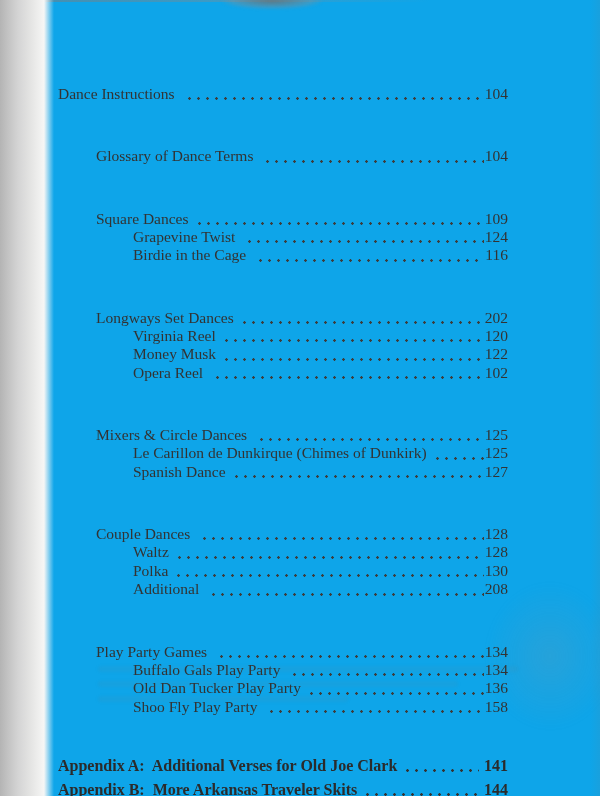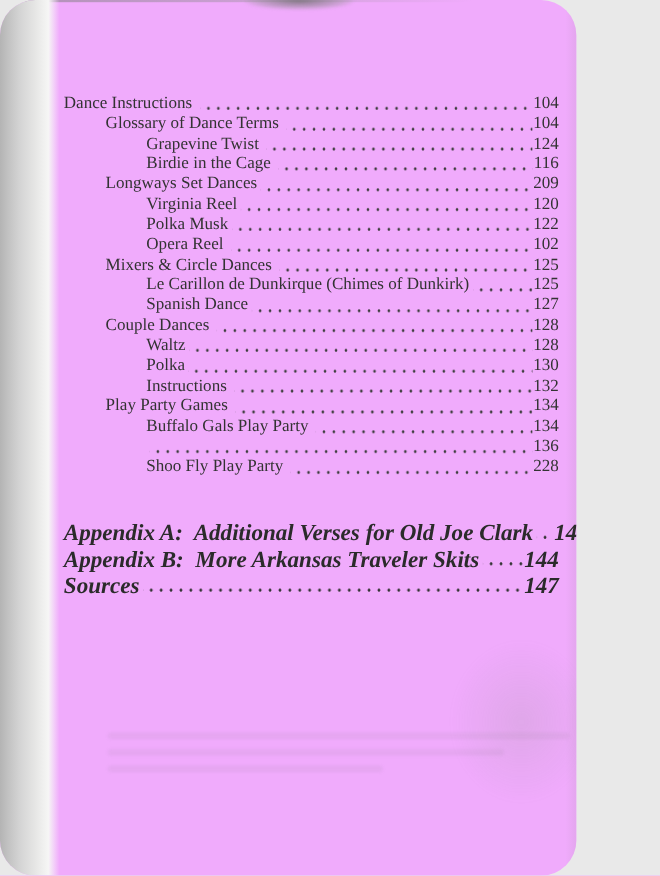--- a/index.html
+++ b/index.html
@@ -3,25 +3,24 @@
 <meta charset="utf-8">
 <style>
   html, body { margin: 0; padding: 0; }
   body {
     width: 600px; height: 796px;
     font-family: "Liberation Serif", "DejaVu Serif", serif;
     background: #e9e9e9;
   }
   .page {
     position: relative;
-    width: 524px; height: 796px;
-    background: #f0abfc;
+    width: 600px; height: 796px;
+    background: #0ea5e9;
     overflow: hidden;
     color: #333;
-    border-radius: 32px;
   }
 
   
   .left-edge-shadow {
     position: absolute; left: 0; top: 0; bottom: 0; width: 54px;
     background: linear-gradient(to right,
       #b4b4b4 0px, #c3c3c3 8px, #d4d4d4 18px, #e6e6e5 32px, #f6f6f5 44px, rgba(252,252,251,0) 54px);
     pointer-events: none;
   }
   .top-edge-line {
@@ -60,21 +59,21 @@
     padding-top: 85px;
   }
   .toc-row {
     display: flex;
     align-items: baseline;
     line-height: 18.35px;
     font-size: 15.5px;
     white-space: pre;
   }
   .indent-0 { padding-left: 0; }
-  .indent-1 { padding-left: 38px; }
+  .indent-1 { padding-left: 38px; margin-top: 44px; }
   .indent-2 { padding-left: 75px; text-align: center; }
   .label { white-space: pre; }
   .dots {
     flex: 1 1 auto;
     min-width: 10px;
     align-self: stretch;
     margin: 0 1px 0 3px;
     background-image: radial-gradient(circle, #3d3d3d 1.05px, rgba(0,0,0,0) 1.5px);
     background-size: 9px 3px;
     background-repeat: repeat-x;
@@ -85,23 +84,22 @@
   
   .back-matter {
     position: relative;
     margin-left: 58px;
     width: 450px;
     margin-top: 38px;
     font-weight: bold;
     color: #2b2b2b;
   }
   .back-matter .toc-row {
-    font-size: 21px;
+    font-size: 16px;
     line-height: 24px;
-    font-style: italic;
   }
   .back-matter .toc-row + .toc-row { }
   .back-matter .dots {
     background-image: radial-gradient(circle, #333 1.1px, rgba(0,0,0,0) 1.55px);
     background-position: left 3px bottom 5.5px;
   }
 </style>
 </head>
 <body>
 
@@ -110,37 +108,38 @@
   <div class="top-smudge"></div>
   <div class="right-edge-shade"></div>
   <div class="corner-blotch"></div>
   <div class="bleed-line bleed-1"></div>
   <div class="bleed-line bleed-2"></div>
   <div class="bleed-line bleed-3"></div>
 
   <div class="toc" id="toc">
       <div class="toc-row indent-0"><span class="label">Dance Instructions </span><span class="dots"></span><span class="pagenum">104</span></div>
       <div class="toc-row indent-1"><span class="label">Glossary of Dance Terms </span><span class="dots"></span><span class="pagenum">104</span></div>
+      <div class="toc-row indent-1"><span class="label">Square Dances</span><span class="dots"></span><span class="pagenum">109</span></div>
       <div class="toc-row indent-2"><span class="label">Grapevine Twist </span><span class="dots"></span><span class="pagenum">124</span></div>
       <div class="toc-row indent-2"><span class="label">Birdie in the Cage </span><span class="dots"></span><span class="pagenum">116</span></div>
-      <div class="toc-row indent-1"><span class="label">Longways Set Dances</span><span class="dots"></span><span class="pagenum">209</span></div>
+      <div class="toc-row indent-1"><span class="label">Longways Set Dances</span><span class="dots"></span><span class="pagenum">202</span></div>
       <div class="toc-row indent-2"><span class="label">Virginia Reel</span><span class="dots"></span><span class="pagenum">120</span></div>
-      <div class="toc-row indent-2"><span class="label">Polka Musk</span><span class="dots"></span><span class="pagenum">122</span></div>
+      <div class="toc-row indent-2"><span class="label">Money Musk</span><span class="dots"></span><span class="pagenum">122</span></div>
       <div class="toc-row indent-2"><span class="label">Opera Reel </span><span class="dots"></span><span class="pagenum">102</span></div>
       <div class="toc-row indent-1"><span class="label">Mixers &amp; Circle Dances </span><span class="dots"></span><span class="pagenum">125</span></div>
       <div class="toc-row indent-2"><span class="label">Le Carillon de Dunkirque (Chimes of Dunkirk)</span><span class="dots"></span><span class="pagenum">125</span></div>
       <div class="toc-row indent-2"><span class="label">Spanish Dance</span><span class="dots"></span><span class="pagenum">127</span></div>
       <div class="toc-row indent-1"><span class="label">Couple Dances </span><span class="dots"></span><span class="pagenum">128</span></div>
       <div class="toc-row indent-2"><span class="label">Waltz</span><span class="dots"></span><span class="pagenum">128</span></div>
       <div class="toc-row indent-2"><span class="label">Polka</span><span class="dots"></span><span class="pagenum">130</span></div>
-      <div class="toc-row indent-2"><span class="label">Instructions </span><span class="dots"></span><span class="pagenum">132</span></div>
+      <div class="toc-row indent-2"><span class="label">Additional </span><span class="dots"></span><span class="pagenum">208</span></div>
       <div class="toc-row indent-1"><span class="label">Play Party Games </span><span class="dots"></span><span class="pagenum">134</span></div>
       <div class="toc-row indent-2"><span class="label">Buffalo Gals Play Party </span><span class="dots"></span><span class="pagenum">134</span></div>
-      <div class="toc-row indent-2"><span class="dots"></span><span class="pagenum">136</span></div>
-      <div class="toc-row indent-2"><span class="label">Shoo Fly Play Party </span><span class="dots"></span><span class="pagenum">228</span></div>
+      <div class="toc-row indent-2"><span class="label">Old Dan Tucker Play Party</span><span class="dots"></span><span class="pagenum">136</span></div>
+      <div class="toc-row indent-2"><span class="label">Shoo Fly Play Party </span><span class="dots"></span><span class="pagenum">158</span></div>
     </div>
 
   <div class="back-matter" id="back-matter">
       <div class="toc-row indent-0"><span class="label">Appendix A:  Additional Verses for Old Joe Clark</span><span class="dots"></span><span class="pagenum"> 141</span></div>
       <div class="toc-row indent-0"><span class="label">Appendix B:  More Arkansas Traveler Skits</span><span class="dots"></span><span class="pagenum">144</span></div>
       <div class="toc-row indent-0"><span class="label">Sources</span><span class="dots"></span><span class="pagenum">147</span></div>
     </div>
 
   <div class="left-edge-shadow"></div>
 </div>

